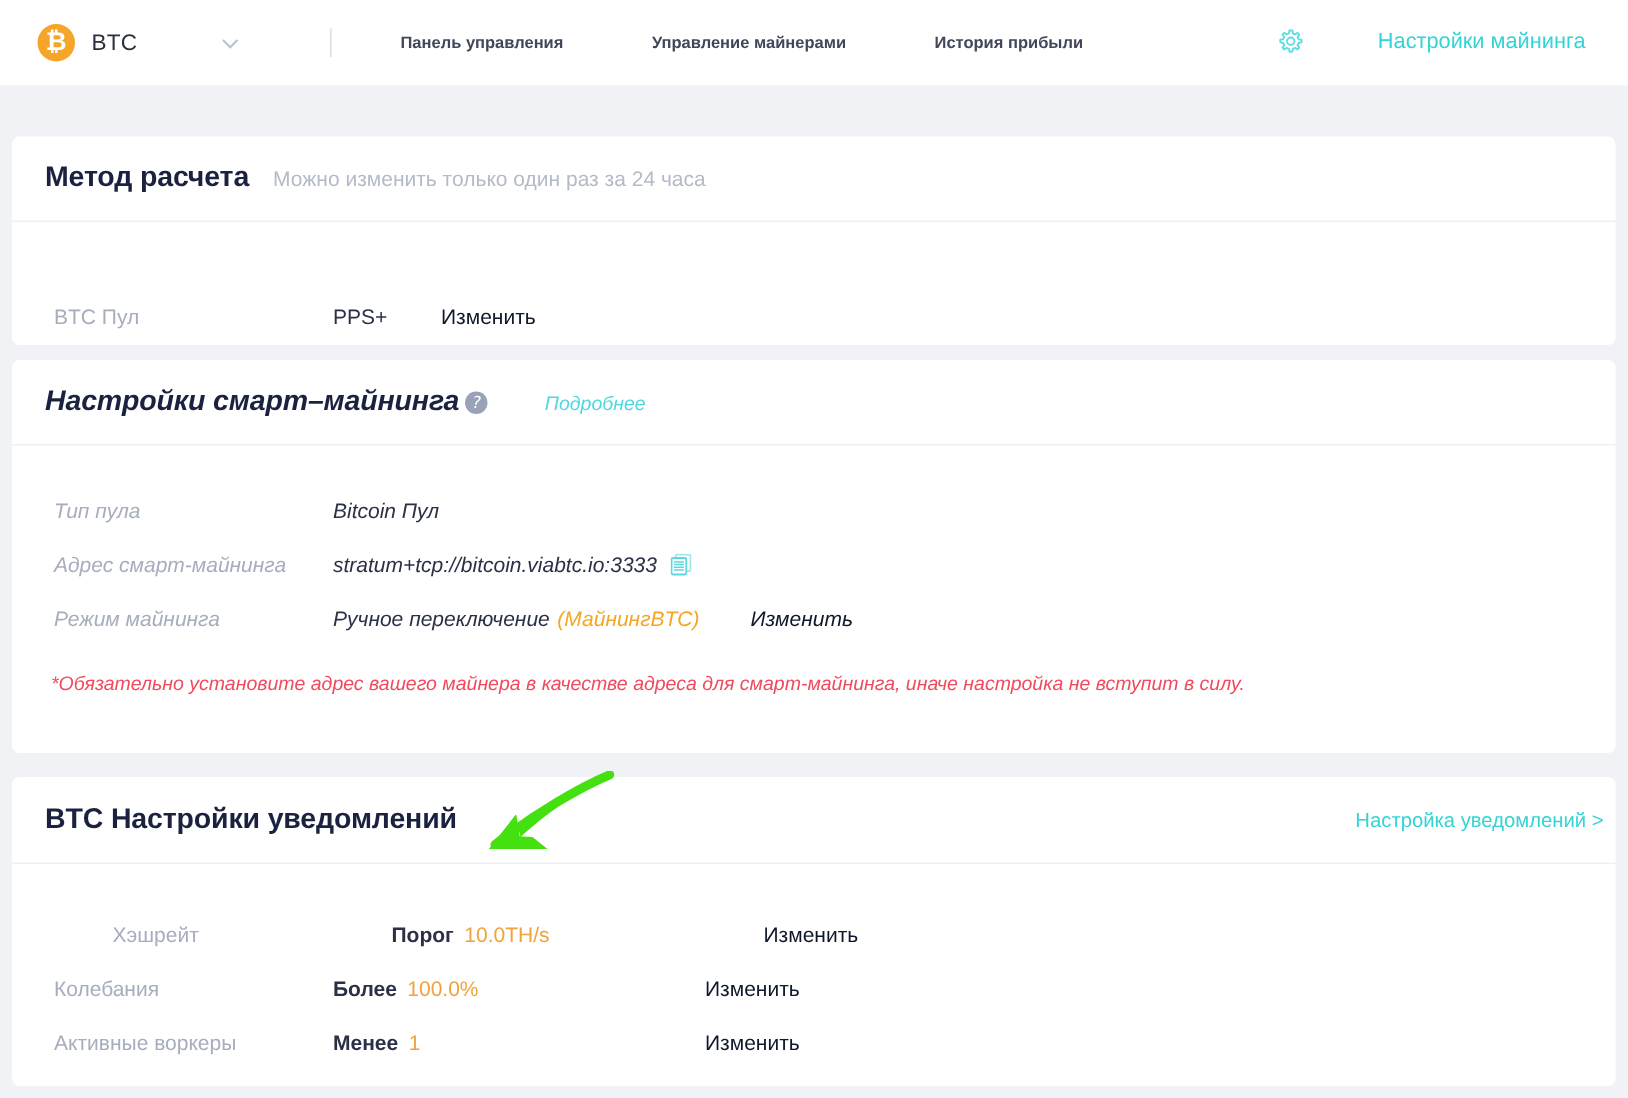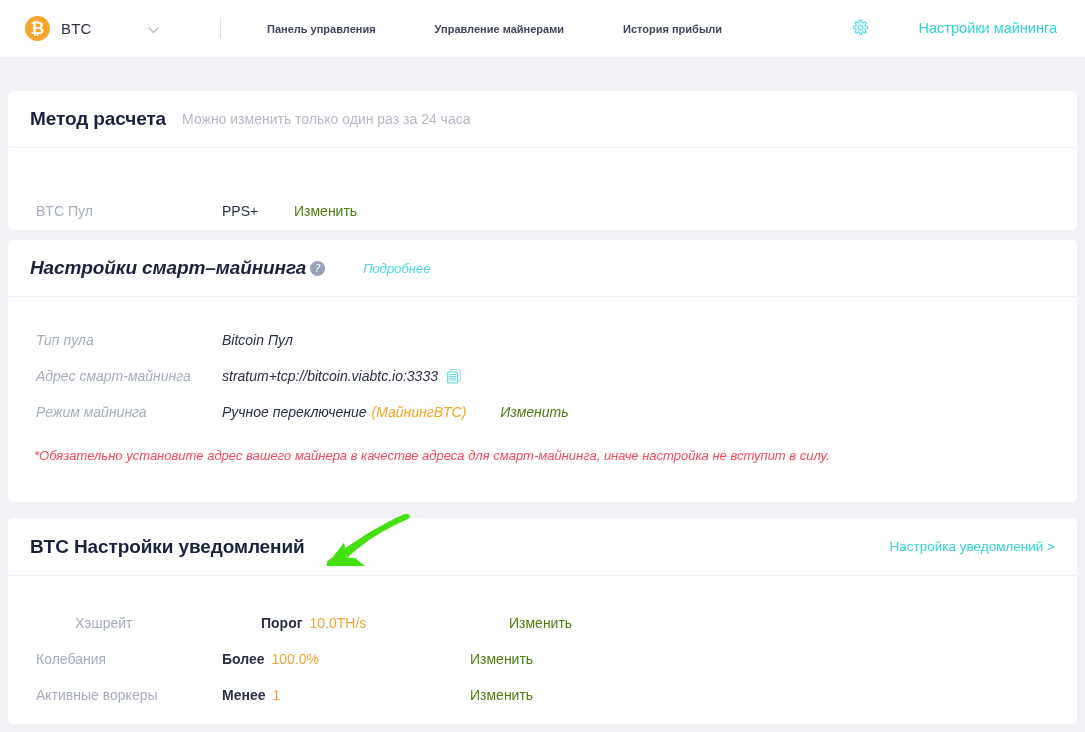--- a/index.html
+++ b/index.html
@@ -137,21 +137,21 @@
   }
   .head-link {
     font-size: 13px;
     color: #4fd8e0;
     margin-left: 38px;
     cursor: pointer;
     white-space: nowrap;
   }
   .head-link-right {
     margin-left: auto;
-    margin-right: 22px;
+    margin-right: 8px;
     font-size: 13.5px;
     color: #33d4d6;
     cursor: pointer;
     white-space: nowrap;
   }
 
   
   .row {
     display: flex;
     align-items: center;
@@ -165,21 +165,21 @@
     color: #a6adbd;
     white-space: nowrap;
   }
   .row-value {
     color: #2b3047;
     display: flex;
     align-items: center;
     white-space: nowrap;
   }
   .row-action {
-    color: #4d7c0f;
+    color: #0f172a;
     cursor: pointer;
     white-space: nowrap;
   }
   .strong-label {
     color: #2b3047;
     font-weight: bold;
     margin-right: 7px;
   }
   .amber { color: #f0a33c; font-weight: normal; }
   .orange-note { color: #f5a623; }

